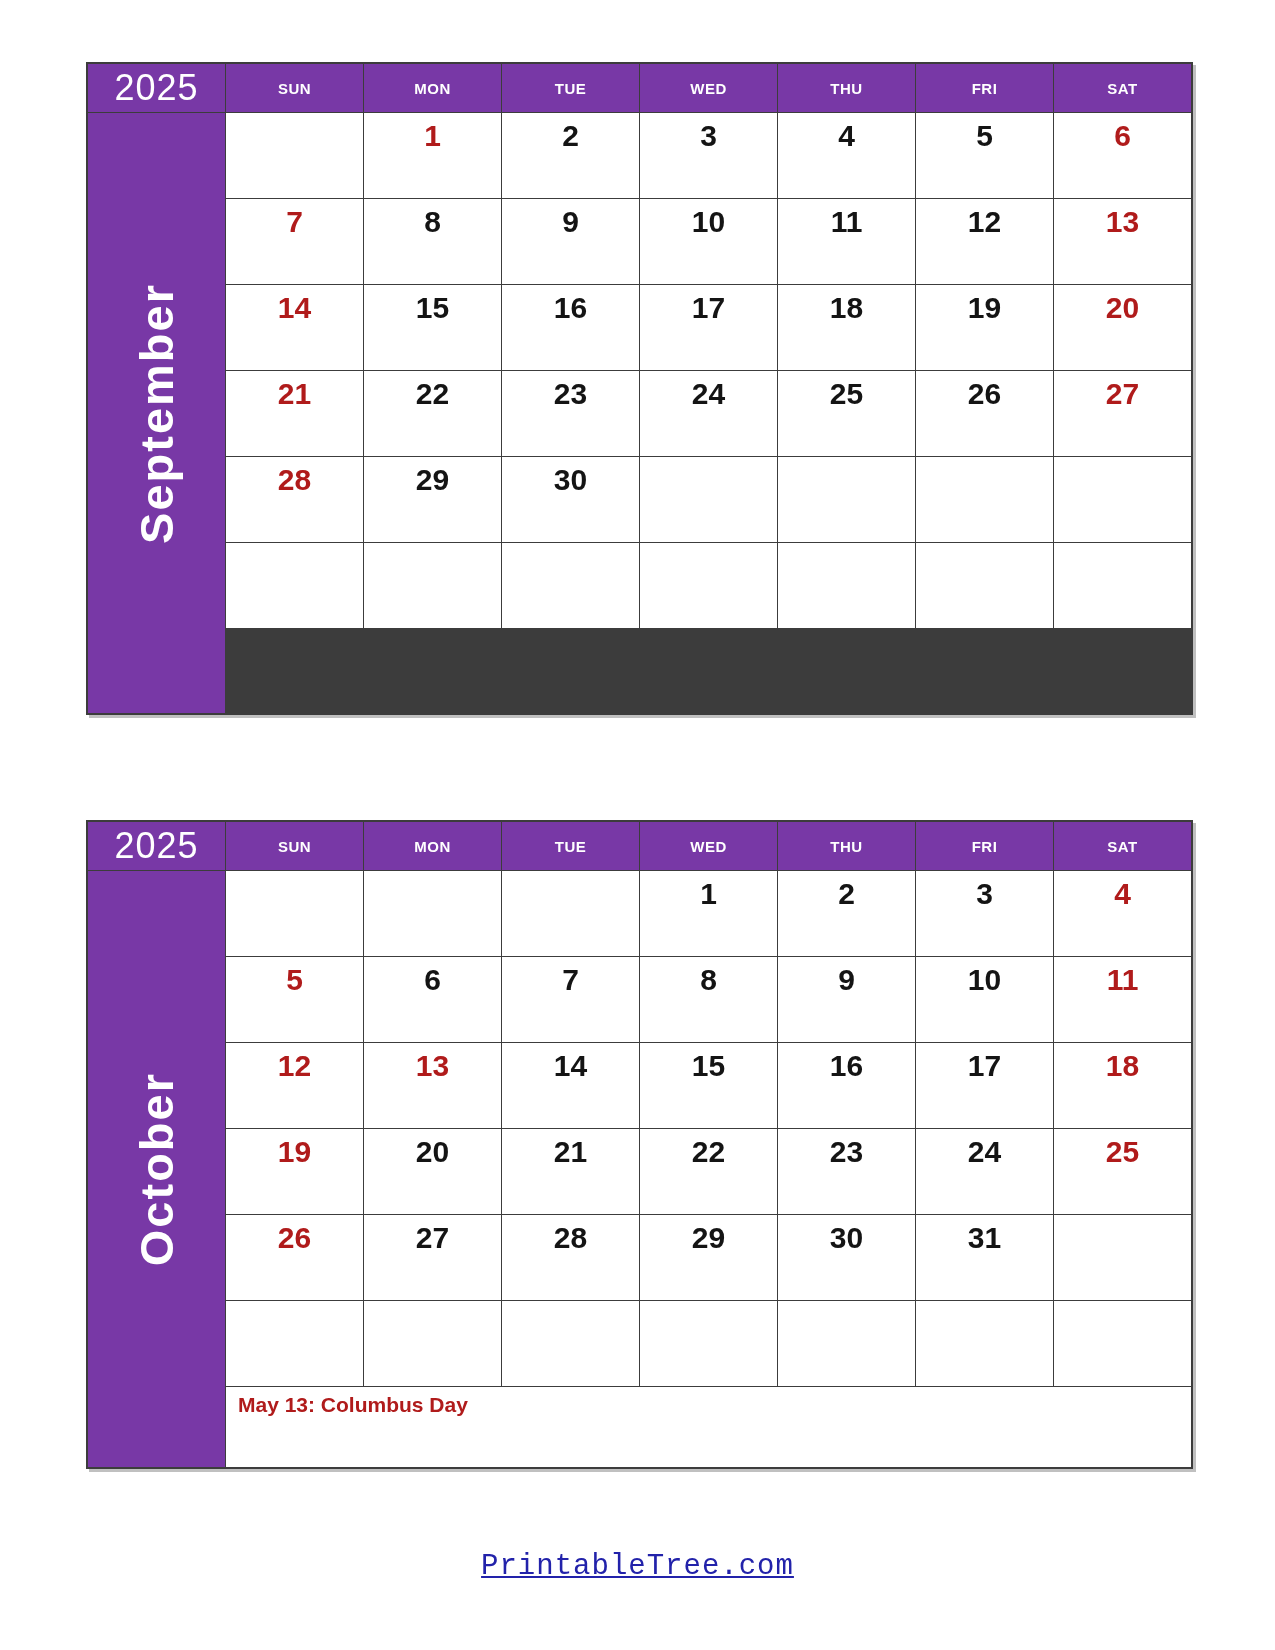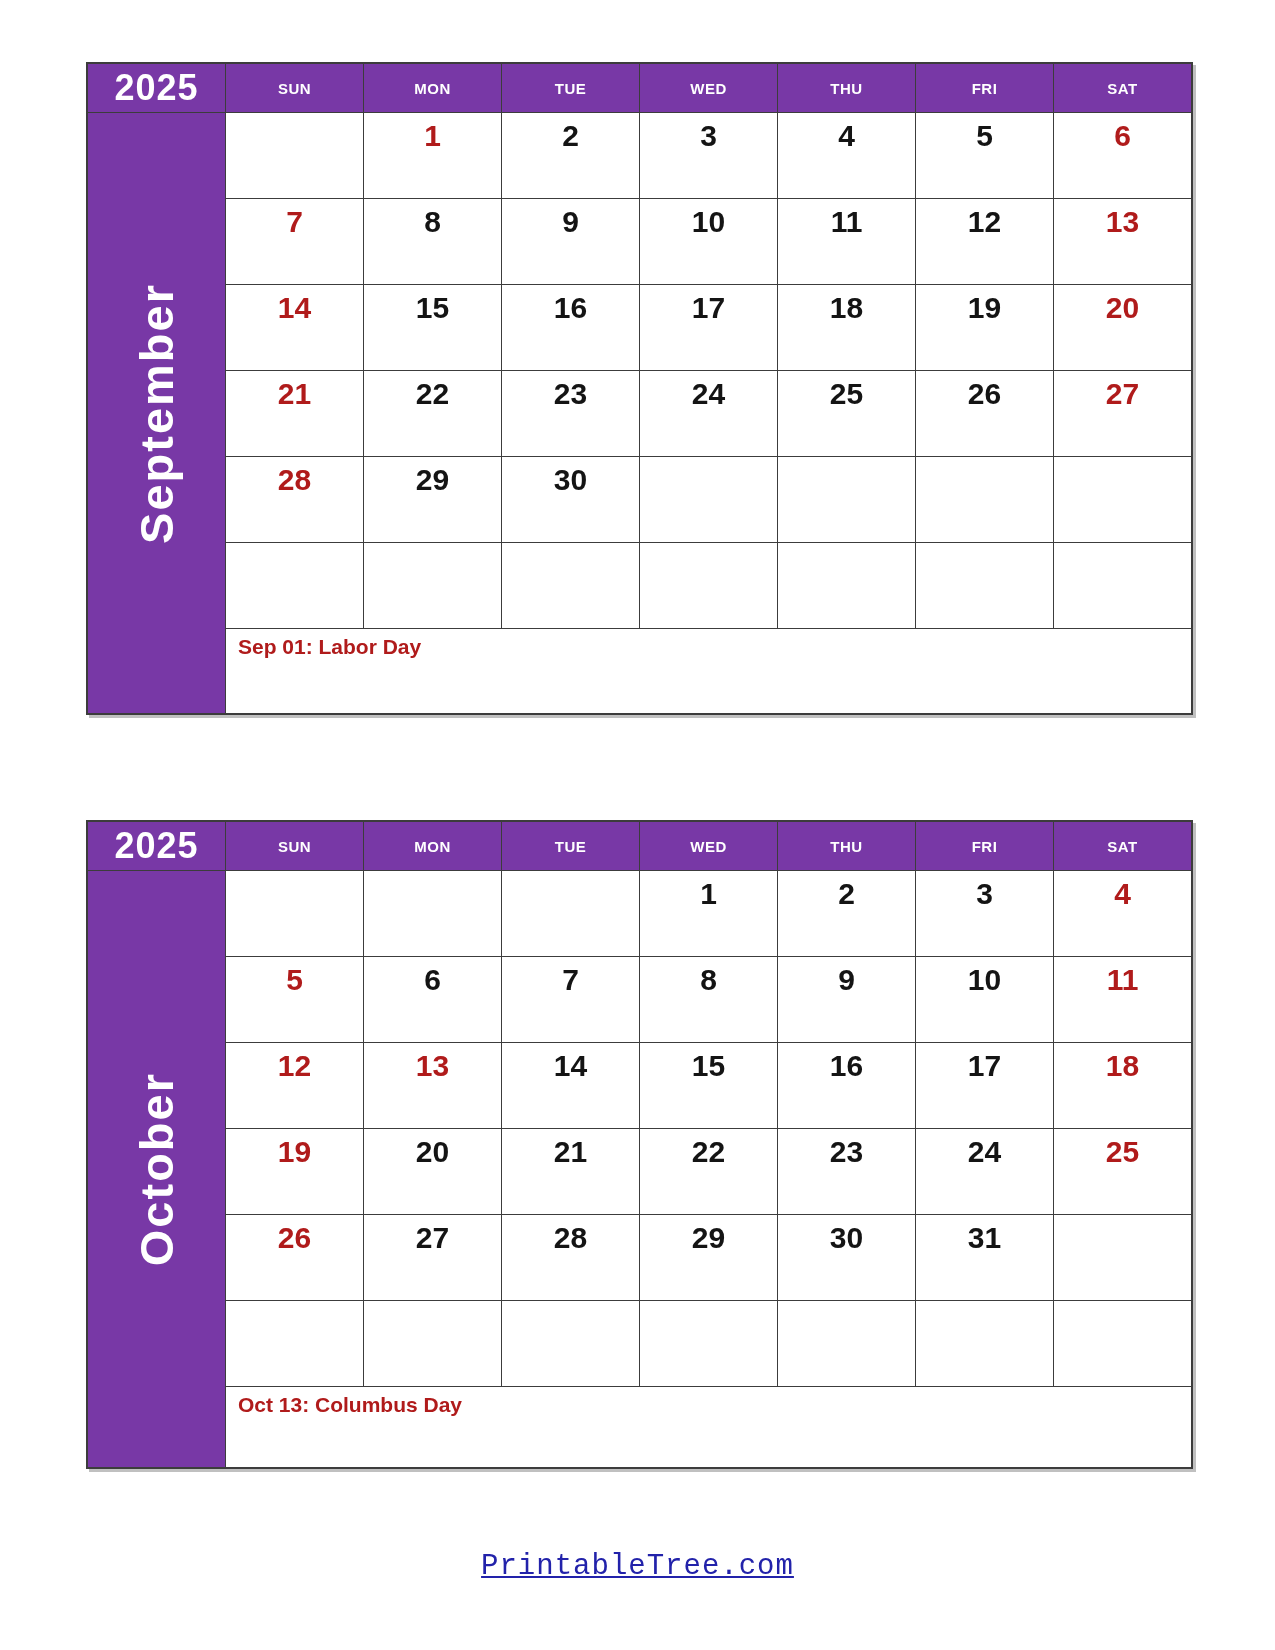--- a/index.html
+++ b/index.html
@@ -14,21 +14,21 @@
     background:var(--border);gap:1px;
     border:2px solid var(--border);
     box-shadow:3px 3px 0 rgba(140,140,140,.55);
     box-sizing:border-box;
   }
   .cal-0{top:62px;grid-template-rows:48px repeat(6,85px) 84px;}
   .cal-1{top:820px;grid-template-rows:48px repeat(6,85px) 80px;}
 
   .cell{background:#ffffff;}
   .hdr{background:var(--purple);color:#ffffff;display:flex;align-items:center;justify-content:center;}
-  .year-cell{grid-row:1;grid-column:1;font-size:36px;font-weight:bold;letter-spacing:1px;}
+  .year-cell{grid-row:1;grid-column:1;font-size:36px;font-weight:normal;letter-spacing:1px;}
   .weekday-cell{font-size:15px;font-weight:bold;letter-spacing:.5px;}
   .month-cell{
     grid-column:1;grid-row:2 / span 7;background:var(--purple);
     display:flex;align-items:center;justify-content:center;
   }
   .month-label{
     writing-mode:vertical-rl;transform:rotate(180deg);
     color:#ffffff;font-size:47px;font-weight:bold;letter-spacing:2px;white-space:nowrap;
   }
   .day-cell{
@@ -101,21 +101,20 @@
       <div class="cell day-cell"><span></span></div>
       <div class="cell day-cell"><span></span></div>
       <div class="cell day-cell"><span></span></div>
       <div class="cell day-cell"><span></span></div>
       <div class="cell day-cell"><span></span></div>
       <div class="cell day-cell"><span></span></div>
       <div class="cell day-cell"><span></span></div>
       <div class="cell day-cell"><span></span></div>
       <div class="cell day-cell"><span></span></div>
       <div class="cell day-cell"><span></span></div>
-      <div class="cell note-cell">Sep 01: Labor Day</div>
     </section>
   <section class="calendar cal-1">
       <div class="cell hdr year-cell">2025</div>
       <div class="cell hdr weekday-cell">SUN</div>
       <div class="cell hdr weekday-cell">MON</div>
       <div class="cell hdr weekday-cell">TUE</div>
       <div class="cell hdr weekday-cell">WED</div>
       <div class="cell hdr weekday-cell">THU</div>
       <div class="cell hdr weekday-cell">FRI</div>
       <div class="cell hdr weekday-cell">SAT</div>
@@ -157,18 +156,18 @@
       <div class="cell day-cell"><span>30</span></div>
       <div class="cell day-cell"><span>31</span></div>
       <div class="cell day-cell"><span></span></div>
       <div class="cell day-cell"><span></span></div>
       <div class="cell day-cell"><span></span></div>
       <div class="cell day-cell"><span></span></div>
       <div class="cell day-cell"><span></span></div>
       <div class="cell day-cell"><span></span></div>
       <div class="cell day-cell"><span></span></div>
       <div class="cell day-cell"><span></span></div>
-      <div class="cell note-cell">Oct 13: Columbus Day</div>
+      <div class="cell note-cell">May 13: Columbus Day</div>
     </section>
   <div class="footer">
     <a>PrintableTree.com</a>
   </div>
 </div>
 
 </body></html>

